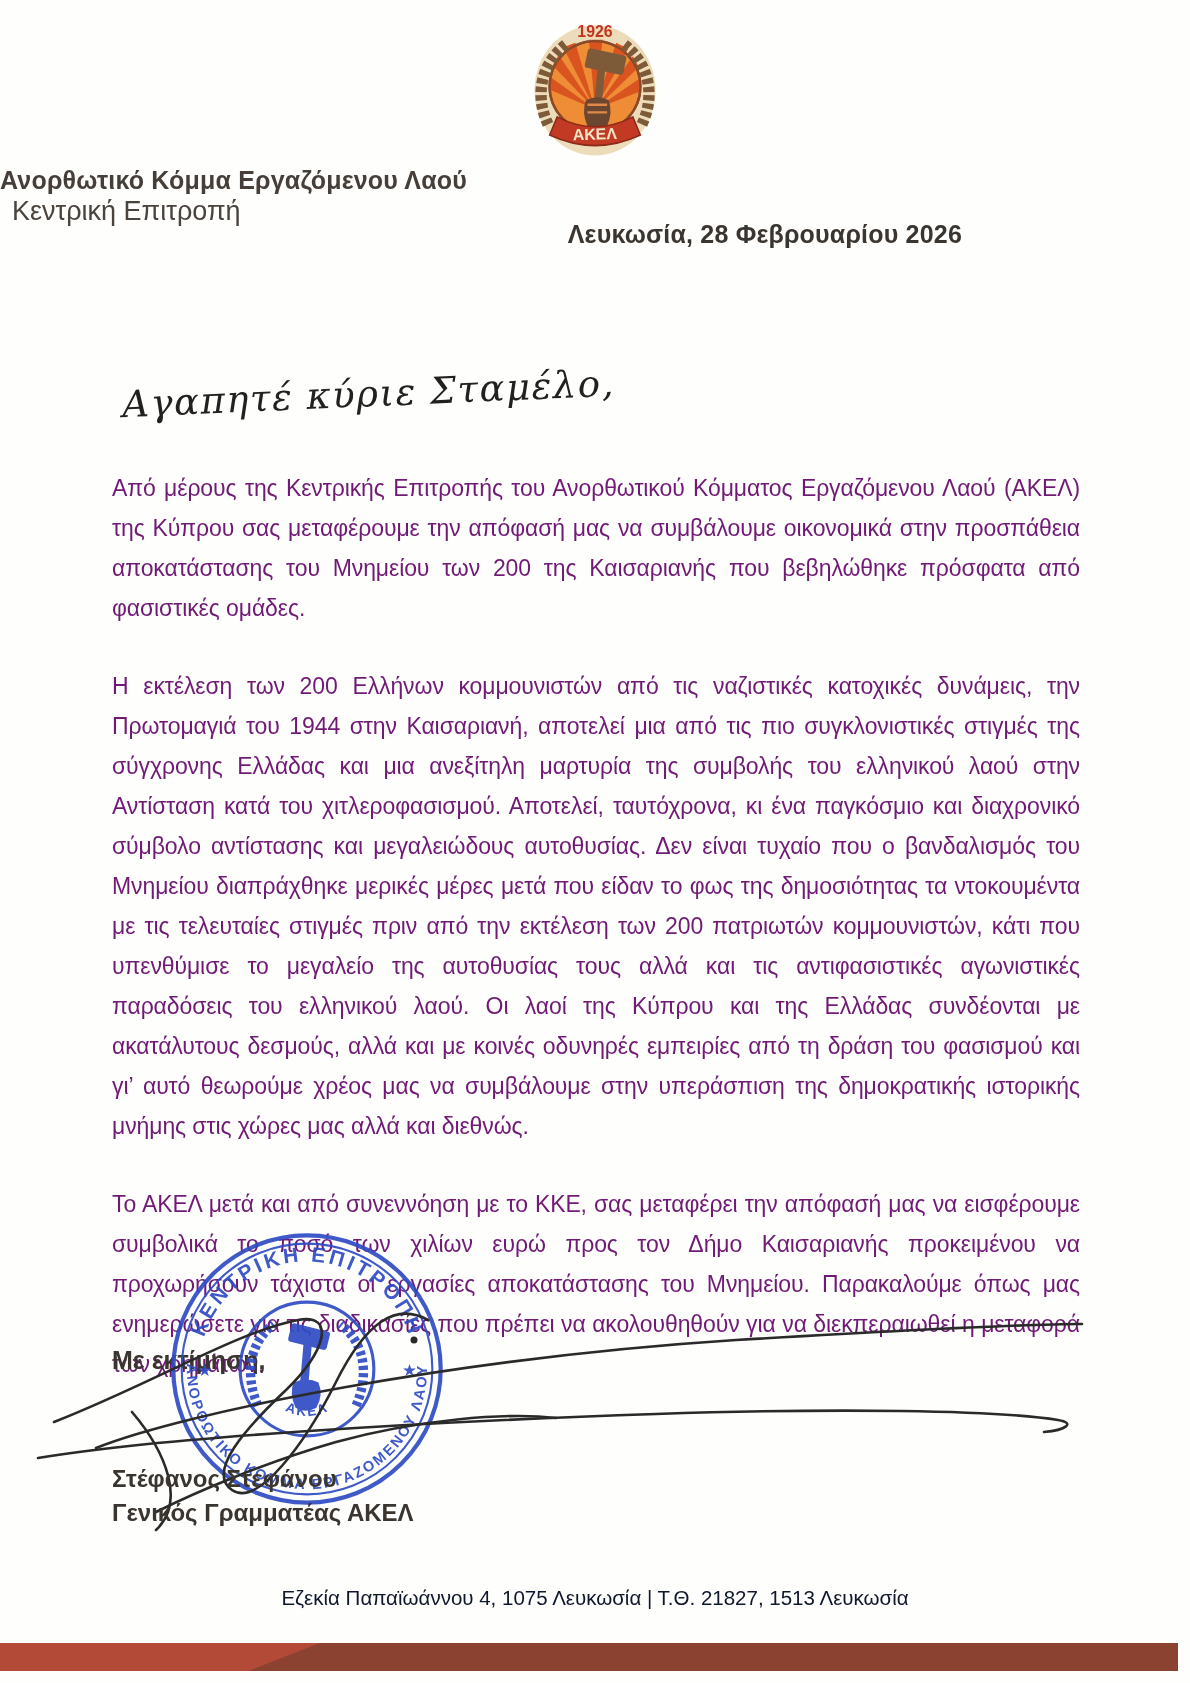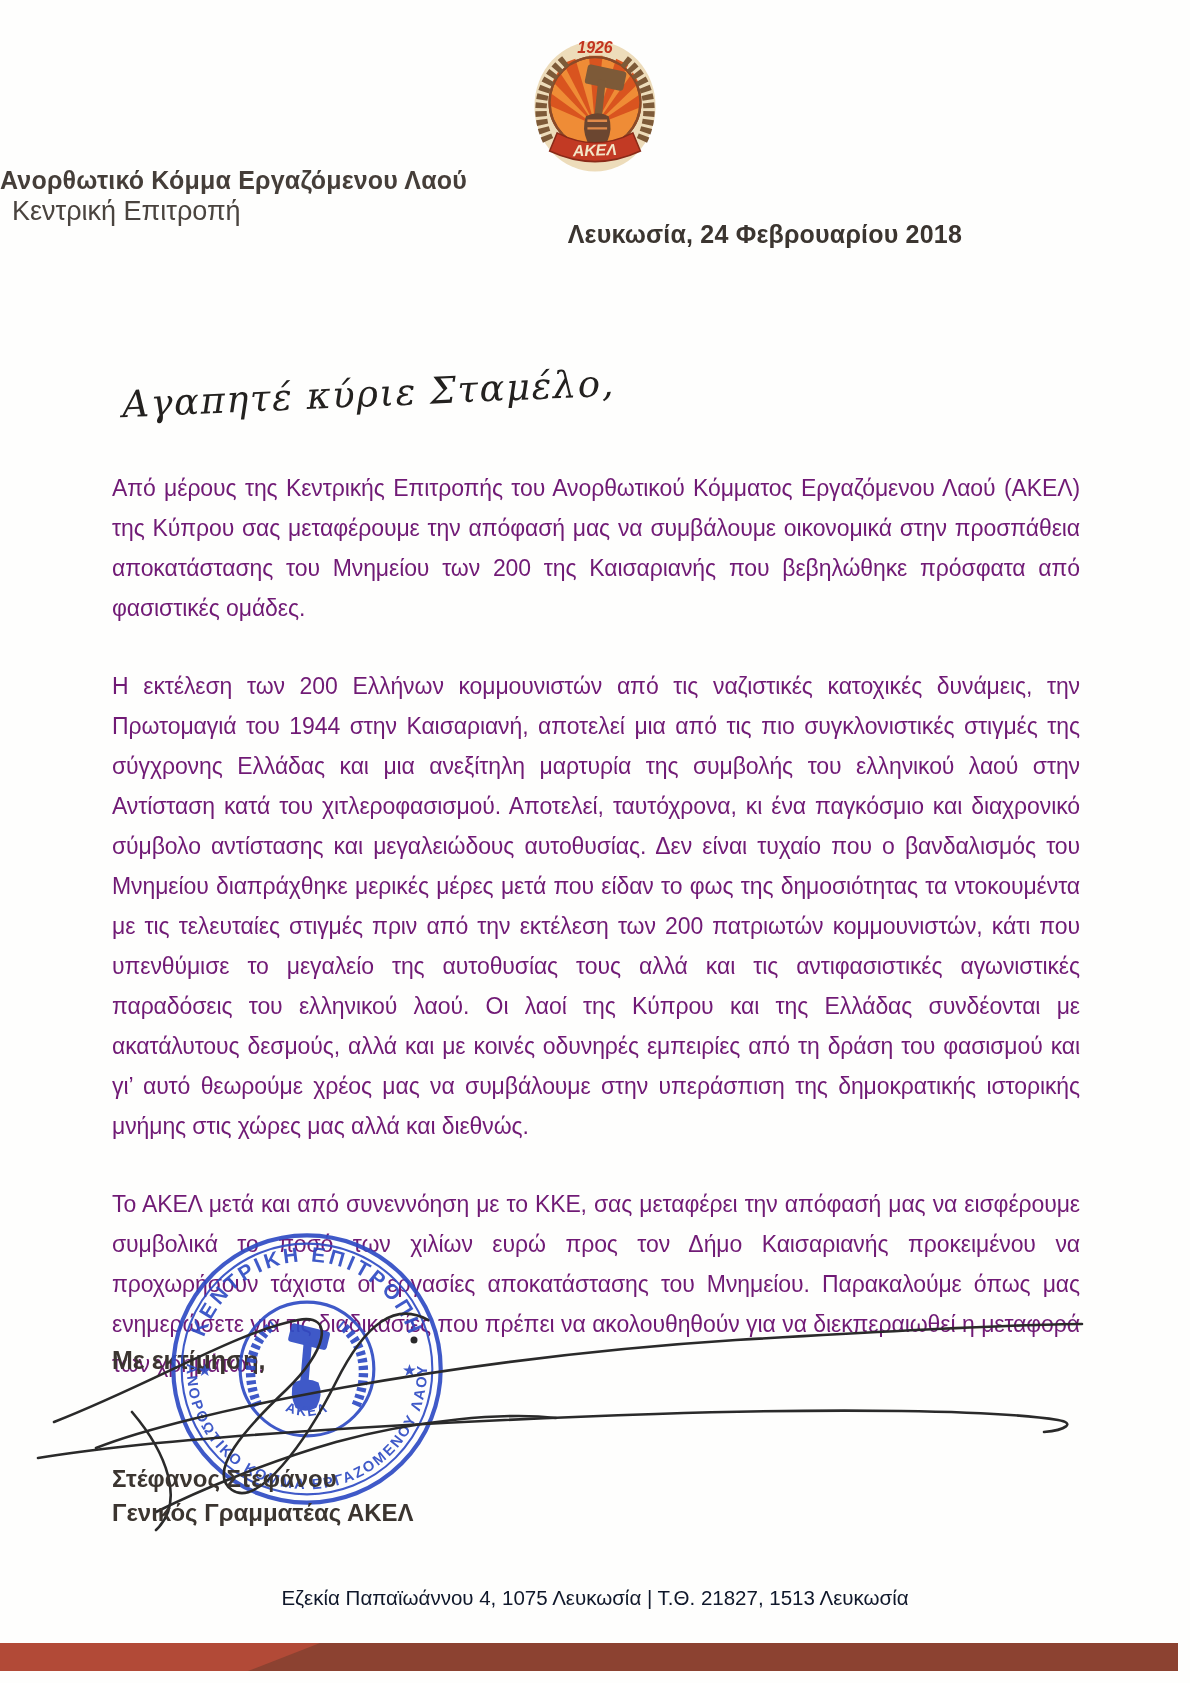--- a/index.html
+++ b/index.html
@@ -2,21 +2,21 @@
 <html><head>
 <meta charset="utf-8">
 <style>
   html,body { margin:0; padding:0; background:#e8e8e8; }
   .page {
     position:relative; width:1190px; height:1683px; margin:0 auto;
     background:#fefefd; overflow:hidden;
     font-family:"Liberation Sans", sans-serif; color:#2e2b29;
   }
   
-  .logo-wrap { position:absolute; left:513px; top:36px; width:164px; height:140px;font-style:italic; }
+  .logo-wrap { position:absolute; left:513px; top:20px; width:164px; height:140px; }
   .org-name {
     position:absolute; top:166px; left:0; width:100%; 
     font-size:25px; font-weight:700; color:#453e39; letter-spacing:0.2px;
   }
   .org-committee {
     position:absolute; top:196px; left:12px; width:100%; text-align:left;
     font-size:27px; color:#4a443f;
   }
   .date-line {
     position:absolute; top:220px; right:228px;
@@ -99,21 +99,21 @@
       <text x="100" y="22" text-anchor="middle" font-size="21" font-weight="bold" fill="#c2341f" font-family="Liberation Sans, sans-serif">1926</text>
 
       <path d="M40 152 Q 100 180 160 152 L 150 128 Q 100 154 50 128 Z" fill="#c23a24" stroke="#8a2a18" stroke-width="2"></path>
       <text x="100" y="158" text-anchor="middle" font-size="21" font-weight="bold" fill="#f3e6c8" font-family="Liberation Sans, sans-serif" transform="rotate(-2 100 158)">ΑΚΕΛ</text>
     </svg>
   </div>
 
   <div class="org-name">Ανορθωτικό Κόμμα Εργαζόμενου Λαού</div>
   <div class="org-committee">Κεντρική Επιτροπή</div>
 
-  <div class="date-line">Λευκωσία, 24 Φεβρουαρίου 2018</div>
+  <div class="date-line">Λευκωσία, 28 Φεβρουαρίου 2026</div>
 
   <div class="recipient">
   </div>
 
   <div class="handwriting">Αγαπητέ κύριε Σταμέλο,</div>
 
   <div class="letter-body">
     <p>Από μέρους της Κεντρικής Επιτροπής του Ανορθωτικού Κόμματος Εργαζόμενου Λαού (ΑΚΕΛ) της Κύπρου σας μεταφέρουμε την απόφασή μας να συμβάλουμε οικονομικά στην προσπάθεια αποκατάστασης του Μνημείου των 200 της Καισαριανής που βεβηλώθηκε πρόσφατα από φασιστικές ομάδες.</p>
     <p>Η εκτέλεση των 200 Ελλήνων κομμουνιστών από τις ναζιστικές κατοχικές δυνάμεις, την Πρωτομαγιά του 1944 στην Καισαριανή, αποτελεί μια από τις πιο συγκλονιστικές στιγμές της σύγχρονης Ελλάδας και μια ανεξίτηλη μαρτυρία της συμβολής του ελληνικού λαού στην Αντίσταση κατά του χιτλεροφασισμού. Αποτελεί, ταυτόχρονα, κι ένα παγκόσμιο και διαχρονικό σύμβολο αντίστασης και μεγαλειώδους αυτοθυσίας. Δεν είναι τυχαίο που ο βανδαλισμός του Μνημείου διαπράχθηκε μερικές μέρες μετά που είδαν το φως της δημοσιότητας τα ντοκουμέντα με τις τελευταίες στιγμές πριν από την εκτέλεση των 200 πατριωτών κομμουνιστών, κάτι που υπενθύμισε το μεγαλείο της αυτοθυσίας τους αλλά και τις αντιφασιστικές αγωνιστικές παραδόσεις του ελληνικού λαού. Οι λαοί της Κύπρου και της Ελλάδας συνδέονται με ακατάλυτους δεσμούς, αλλά και με κοινές οδυνηρές εμπειρίες από τη δράση του φασισμού και γι’ αυτό θεωρούμε χρέος μας να συμβάλουμε στην υπεράσπιση της δημοκρατικής ιστορικής μνήμης στις χώρες μας αλλά και διεθνώς.</p>
     <p>Το ΑΚΕΛ μετά και από συνεννόηση με το ΚΚΕ, σας μεταφέρει την απόφασή μας να εισφέρουμε συμβολικά το ποσό των χιλίων ευρώ προς τον Δήμο Καισαριανής προκειμένου να προχωρήσουν τάχιστα οι εργασίες αποκατάστασης του Μνημείου. Παρακαλούμε όπως μας ενημερώσετε για τις διαδικασίες που πρέπει να ακολουθηθούν για να διεκπεραιωθεί η μεταφορά των χρημάτων.</p>

